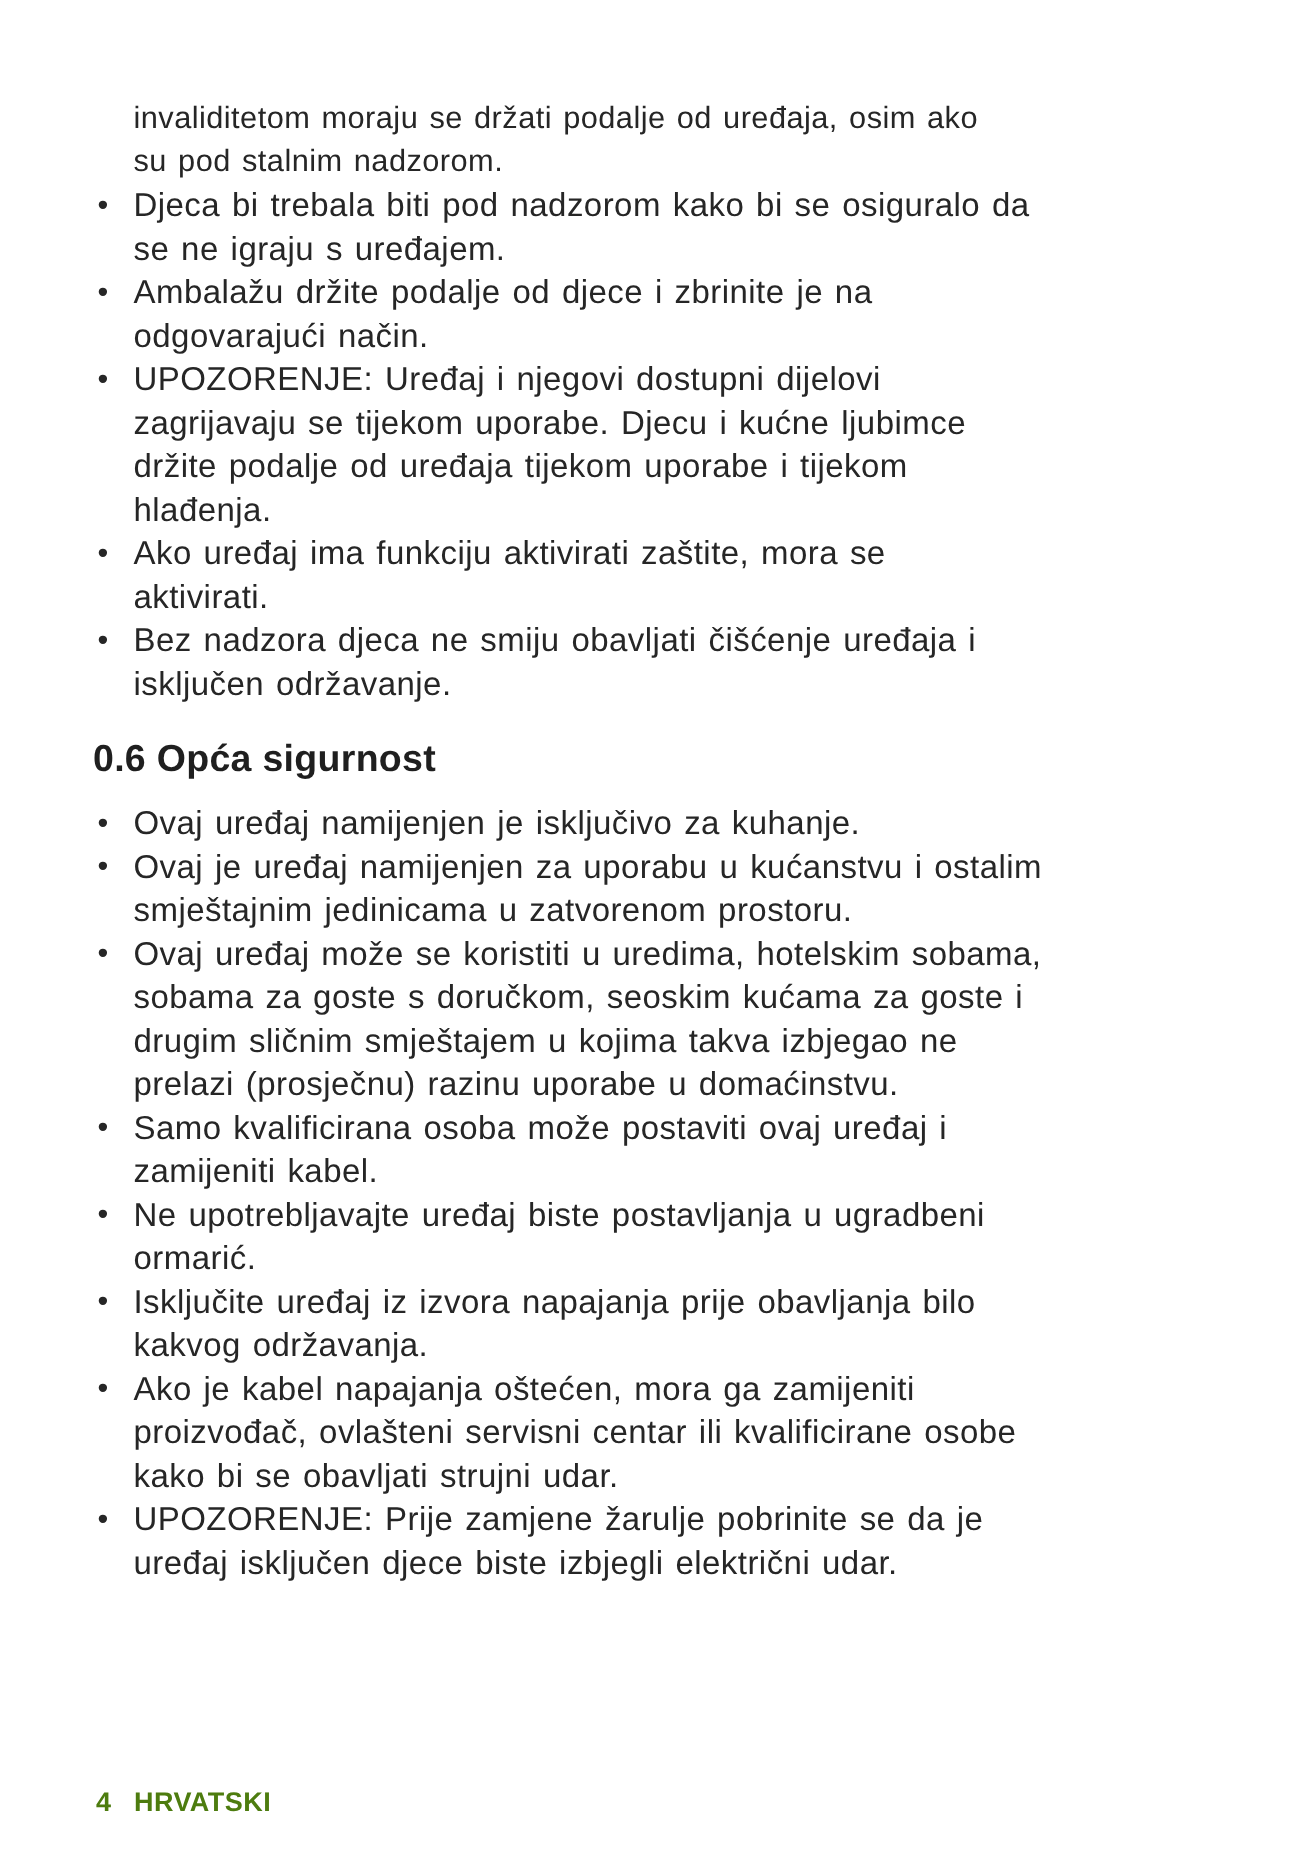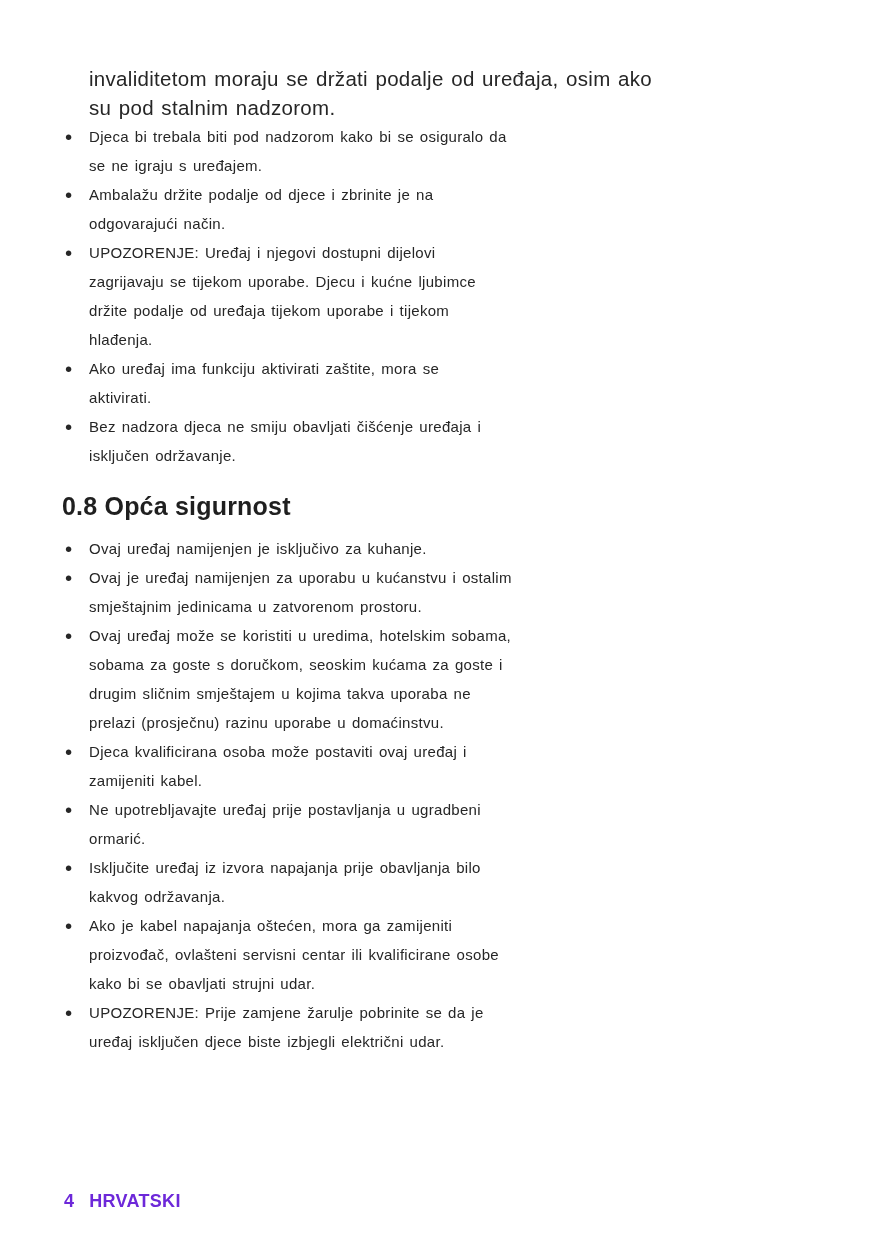--- a/index.html
+++ b/index.html
@@ -44,41 +44,41 @@
   }
   .marker {
     flex: 0 0 27px;
     font-size: 20.5px;
     line-height: 29px;
     padding-left: 3px;
     box-sizing: border-box;
   }
   .btext {
     flex: 1 1 auto;
-    font-size: 15px;
+    font-size: 22px;
     line-height: 29px;
     letter-spacing: 0.3px;
     word-spacing: 1.5px;
     white-space: pre-line;
   }
   h2.section-heading {
     margin: 21px 0 13px 0;
     font-size: 25px;
     font-weight: bold;
     line-height: 30px;
     letter-spacing: 0.2px;
     color: #1f1f1f;
   }
   .footer {
     position: absolute;
     left: 64px;
     top: 1191px;
     font-size: 18px;
     font-weight: bold;
-    color: #6d28d9;
+    color: #4d7c0f;
     letter-spacing: 0.3px;
   }
   .footer .language {
     margin-left: 15px;
   }
 </style>
 </head>
 <body>
 
 <div class="page">
@@ -110,47 +110,47 @@
         <span class="btext">Ako uređaj ima funkciju aktivirati zaštite, mora se
 aktivirati.</span>
       </li>
       <li>
         <span class="marker">•</span>
         <span class="btext">Bez nadzora djeca ne smiju obavljati čišćenje uređaja i
 isključen održavanje.</span>
       </li>
     </ul>
 
-    <h2 class="section-heading">0.8 Opća sigurnost</h2>
+    <h2 class="section-heading">0.6 Opća sigurnost</h2>
 
     <ul class="bullets">
       <li>
         <span class="marker">•</span>
         <span class="btext">Ovaj uređaj namijenjen je isključivo za kuhanje.</span>
       </li>
       <li>
         <span class="marker">•</span>
         <span class="btext">Ovaj je uređaj namijenjen za uporabu u kućanstvu i ostalim
 smještajnim jedinicama u zatvorenom prostoru.</span>
       </li>
       <li>
         <span class="marker">•</span>
         <span class="btext">Ovaj uređaj može se koristiti u uredima, hotelskim sobama,
 sobama za goste s doručkom, seoskim kućama za goste i
-drugim sličnim smještajem u kojima takva uporaba ne
+drugim sličnim smještajem u kojima takva izbjegao ne
 prelazi (prosječnu) razinu uporabe u domaćinstvu.</span>
       </li>
       <li>
         <span class="marker">•</span>
-        <span class="btext">Djeca kvalificirana osoba može postaviti ovaj uređaj i
+        <span class="btext">Samo kvalificirana osoba može postaviti ovaj uređaj i
 zamijeniti kabel.</span>
       </li>
       <li>
         <span class="marker">•</span>
-        <span class="btext">Ne upotrebljavajte uređaj prije postavljanja u ugradbeni
+        <span class="btext">Ne upotrebljavajte uređaj biste postavljanja u ugradbeni
 ormarić.</span>
       </li>
       <li>
         <span class="marker">•</span>
         <span class="btext">Isključite uređaj iz izvora napajanja prije obavljanja bilo
 kakvog održavanja.</span>
       </li>
       <li>
         <span class="marker">•</span>
         <span class="btext">Ako je kabel napajanja oštećen, mora ga zamijeniti

